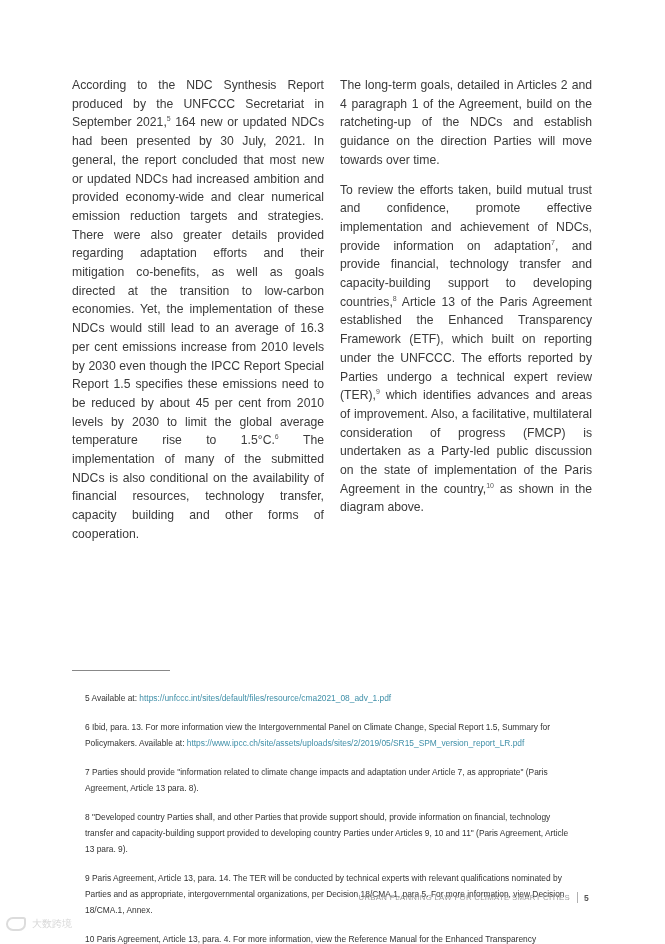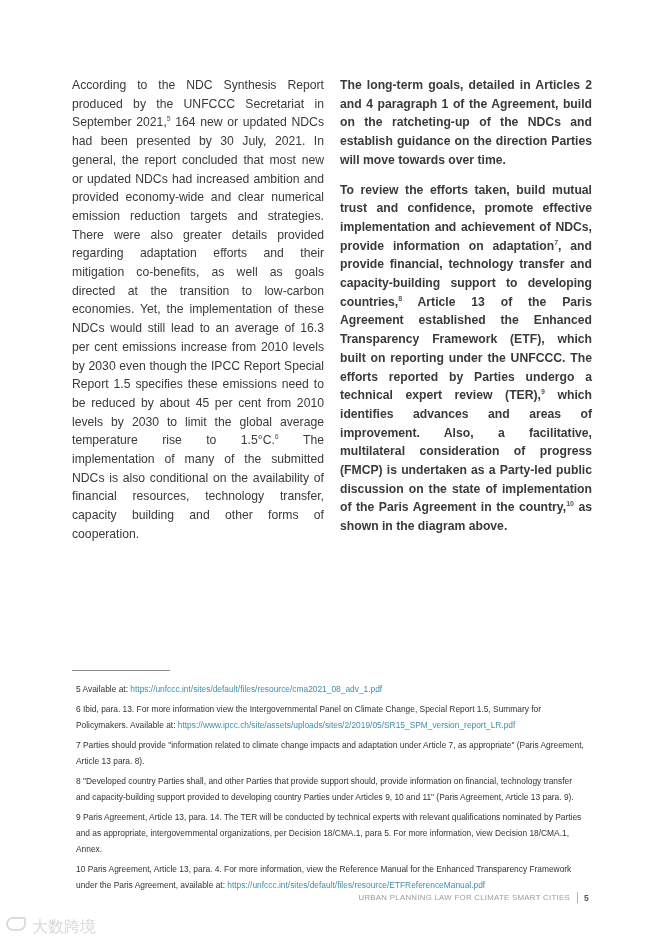--- a/index.html
+++ b/index.html
@@ -5,43 +5,43 @@
     html, body { margin: 0; padding: 0; background: #ffffff; }
     body {
       width: 665px; height: 944px; position: relative; overflow: hidden;
       font-family: "Liberation Sans", sans-serif; color: #3a3a3a;
     }
     .col {
       position: absolute; top: 76px; width: 252px;
       font-size: 12.2px; line-height: 18.7px; text-align: justify;
     }
     .col-left { left: 72px; }
-    .col-right { left: 340px; font-weight: bold; }
+    .col-right { left: 340px; }
     .col p { margin: 0 0 11px 0; }
     sup { font-size: 7px; line-height: 0; vertical-align: super; color: #555; }
     .fn-rule {
       position: absolute; left: 72px; top: 670px; width: 98px; height: 0;
       border-top: 1px solid #888;
     }
     .footnotes {
       position: absolute; left: 72px; top: 677px; width: 520px;
       font-size: 8.4px; line-height: 16px; color: #333;
     }
-    .footnotes div { margin: 4px; }
+    .footnotes div { margin: 13px; }
     .fn-link { color: #3f8fa8; }
     .footer {
       position: absolute; right: 76px; top: 892px;
       font-size: 7.8px; color: #9a9a9a; letter-spacing: 0.3px;
       display: flex; align-items: center;
     }
     .footer .sep { width: 1px; height: 11px; background: #b0b0b0; margin: 0 6px 0 7px; }
     .footer .pnum { color: #555; font-weight: bold; font-size: 8.5px; }
     .watermark {
-      position: absolute; left: 6px; top: 917px; display: flex; 
-      color: #d8d8d8; font-size: 16px; font-family: "DejaVu Sans", sans-serif;
+      position: absolute; left: 6px; top: 917px; display: flex; align-items: center;
+      color: #d8d8d8; font-size: 10px; font-family: "DejaVu Sans", sans-serif;
     }
     .watermark .logo {
       width: 20px; height: 14px; border: 2px solid #dcdcdc; border-radius: 8px 3px 8px 8px;
       margin-right: 6px; box-sizing: border-box;
     }
   </style>
 </head>
 <body>
 
 <div class="col col-left">

